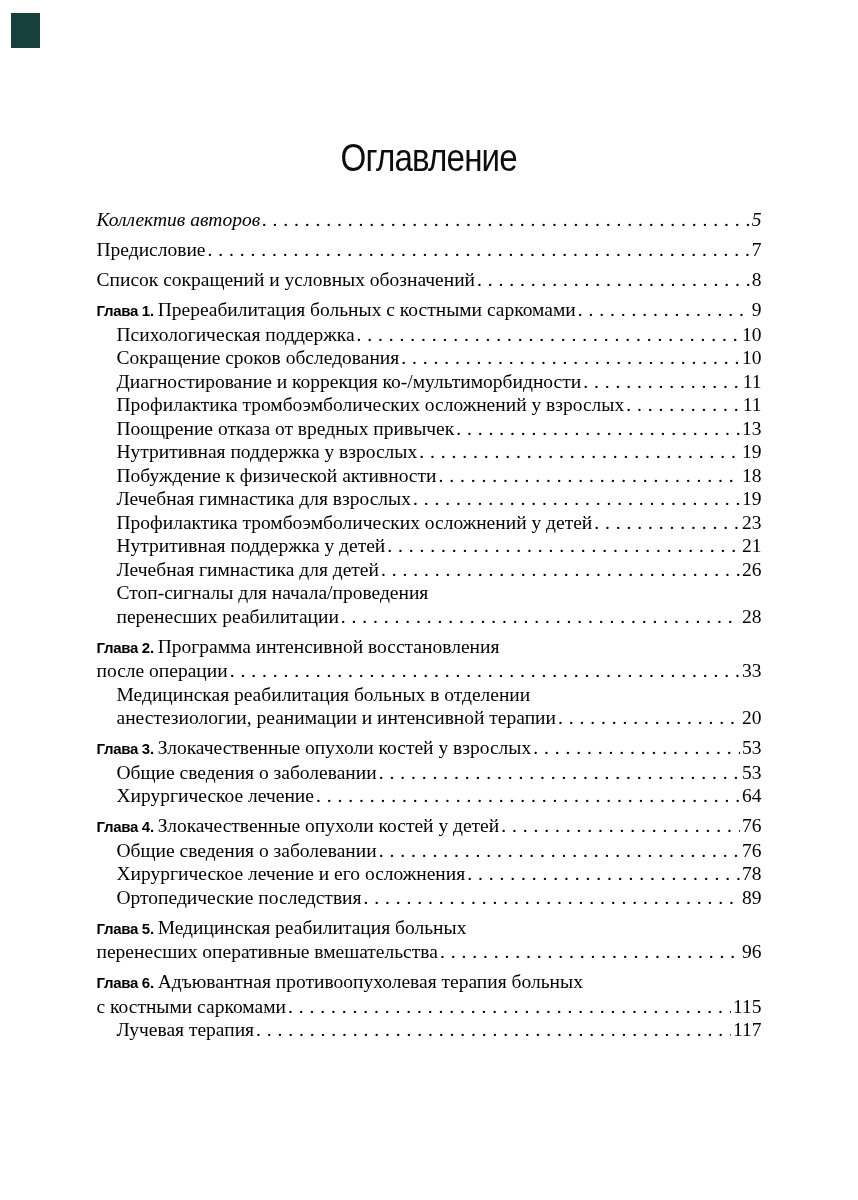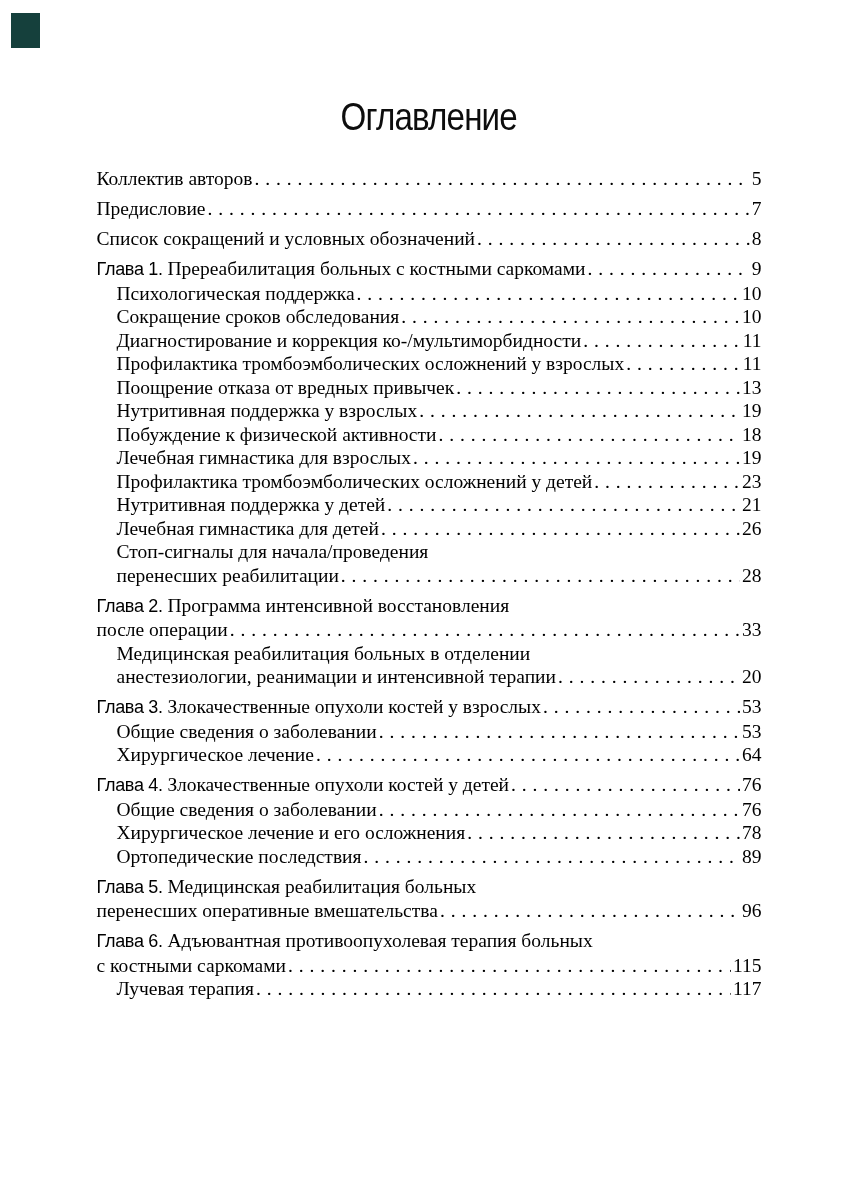--- a/index.html
+++ b/index.html
@@ -13,23 +13,24 @@
     color: #000000;
   }
   .corner-mark {
     position: absolute;
     left: 11px;
     top: 13px;
     width: 29px;
     height: 35px;
   }
   .title-wrap {
-    padding-top: 95px;
+    padding-top: 119px;
     text-align: center;
     margin-bottom: 28px;
+    margin-top: 17px;
   }
   .title {
     display: inline-block;
     margin: 0;
     font-family: "Liberation Sans", sans-serif;
     font-weight: 500;
     font-size: 39px;
     letter-spacing: -1px;
     transform: scaleX(0.85);
     transform-origin: center;
@@ -41,25 +42,25 @@
   }
   .row {
     display: flex;
     align-items: baseline;
     line-height: 23.5px;
     font-size: 19.5px;
     white-space: nowrap;
   }
   .row.ind { padding-left: 20px; }
   .row.front, .row.chapter { margin-top: 6.5px; }
-  .row:first-child { margin-top: 0; }
+  .row:first-child { margin-top: 0; font-style: italic; }
   .chap {
     font-family: "Liberation Sans", sans-serif;
-    font-weight: 400;
-    font-size: 18px;
+    font-weight: 700;
+    font-size: 15px;
     letter-spacing: -0.3px;
   }
   .leader {
     flex: 1 1 auto;
     min-width: 0;
     overflow: hidden;
     white-space: nowrap;
     margin: 0 2px;
   }
   .leader::after {

